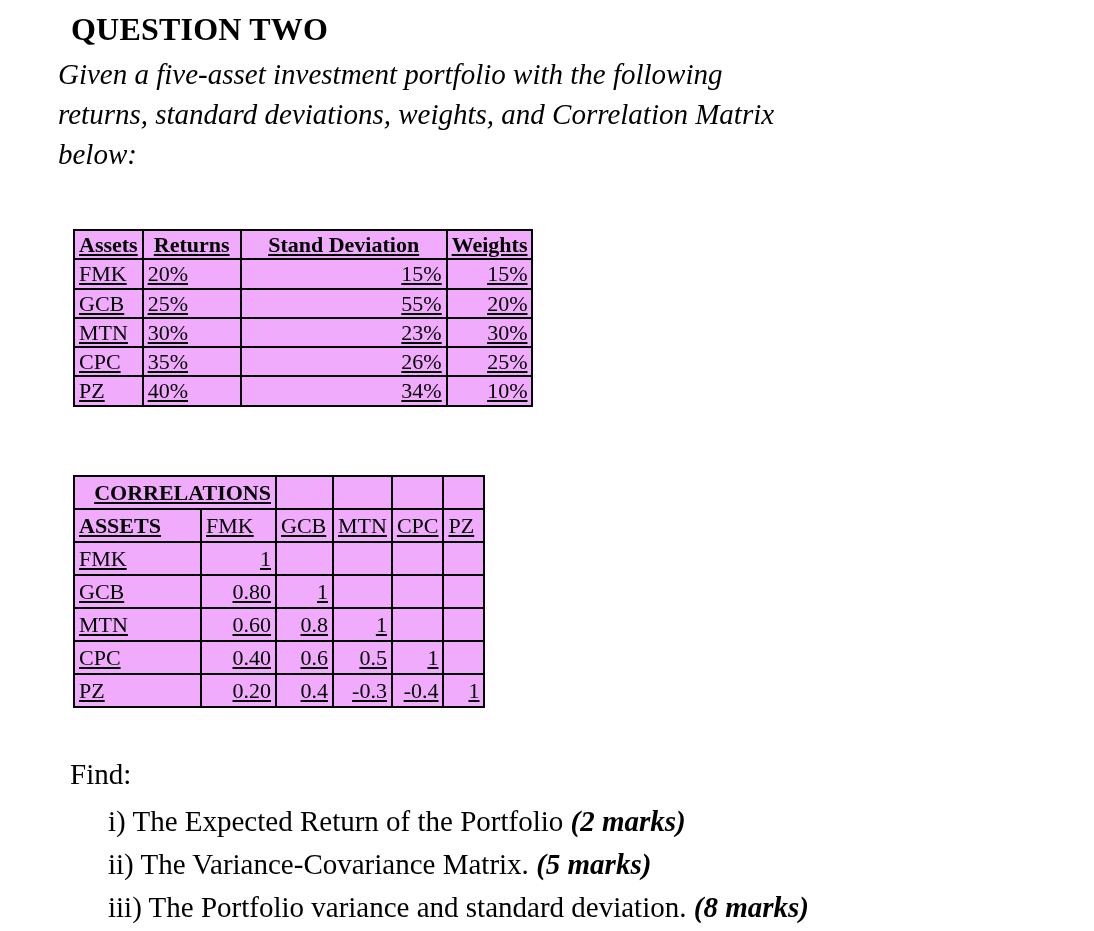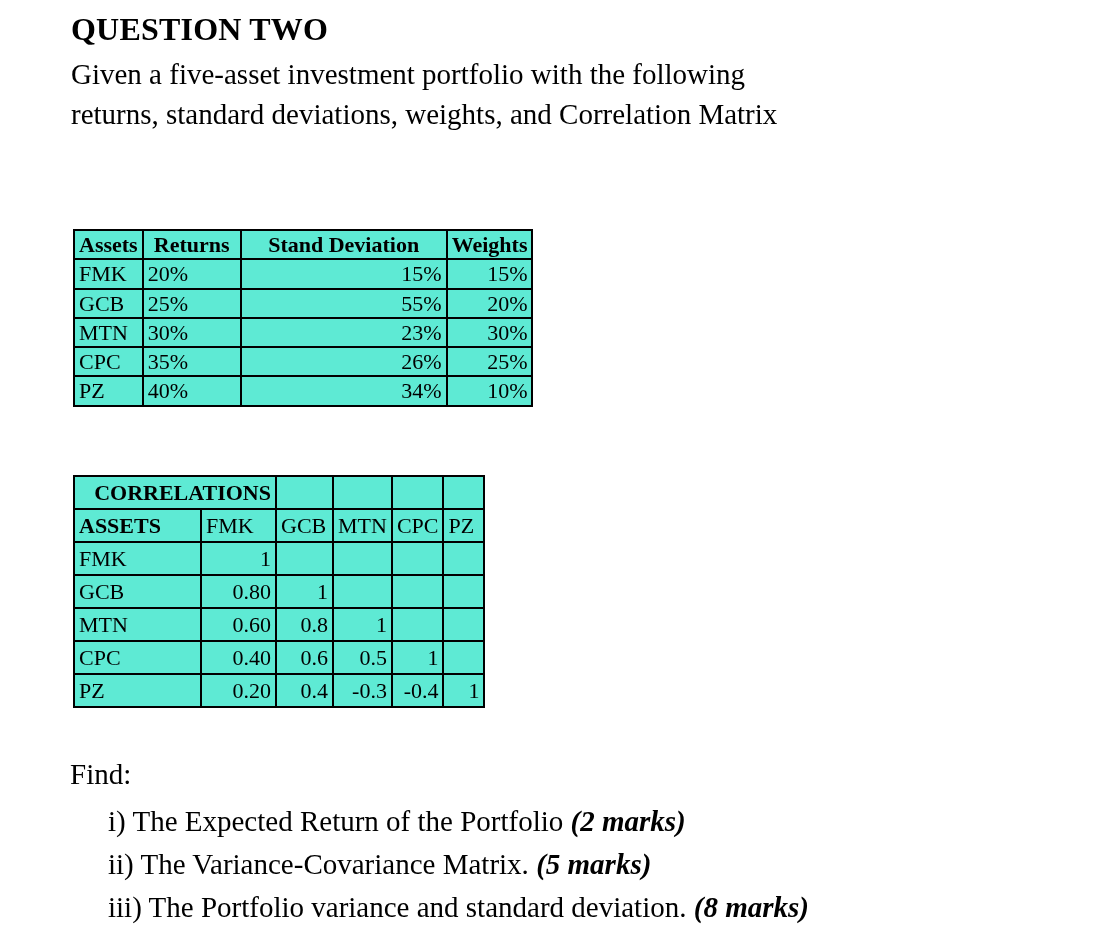--- a/index.html
+++ b/index.html
@@ -33,39 +33,41 @@
     font-size: 32px;
     font-weight: bold;
     letter-spacing: 0.2px;
     line-height: 1.1;
     white-space: nowrap;
   }
 
   
   .intro {
     position: absolute;
-    left: 71px;
+    left: 58px;
     top: 54px;
     width: 954px;
     font-size: 29px;
     line-height: 40px;
     text-align: justify;
     text-justify: inter-word;
+    font-style: italic;
   }
   .intro .last-line {
     text-align: left;
   }
 
   
   table.doc-table {
     position: absolute;
     border-collapse: collapse;
     font-size: 22px;
-    background: #5eead4;
+    background: #f0abfc;
     table-layout: fixed;
+    text-decoration: underline;
   }
   table.doc-table td,
   table.doc-table th {
     border: 2px solid #000000;
     padding: 1px 4px;
     font-weight: normal;
     line-height: 1.15;
     height: 29px;
     box-sizing: border-box;
     overflow: hidden;
@@ -133,20 +135,21 @@
 </head>
 <body>
 
 <div class="page">
 
   <div class="q-title">QUESTION TWO</div>
 
   <div class="intro">
     <div>Given a five-asset investment portfolio with the following</div>
     <div>returns, standard deviations, weights, and Correlation Matrix</div>
+    <div class="last-line">below:</div>
   </div>
 
   <table class="doc-table" id="table-assets">
     <thead>
       <tr>
         <th class="c-asset">Assets</th>
         <th class="c-return">Returns</th>
         <th class="c-sd">Stand Deviation</th>
         <th class="c-weight">Weights</th>
       </tr>

